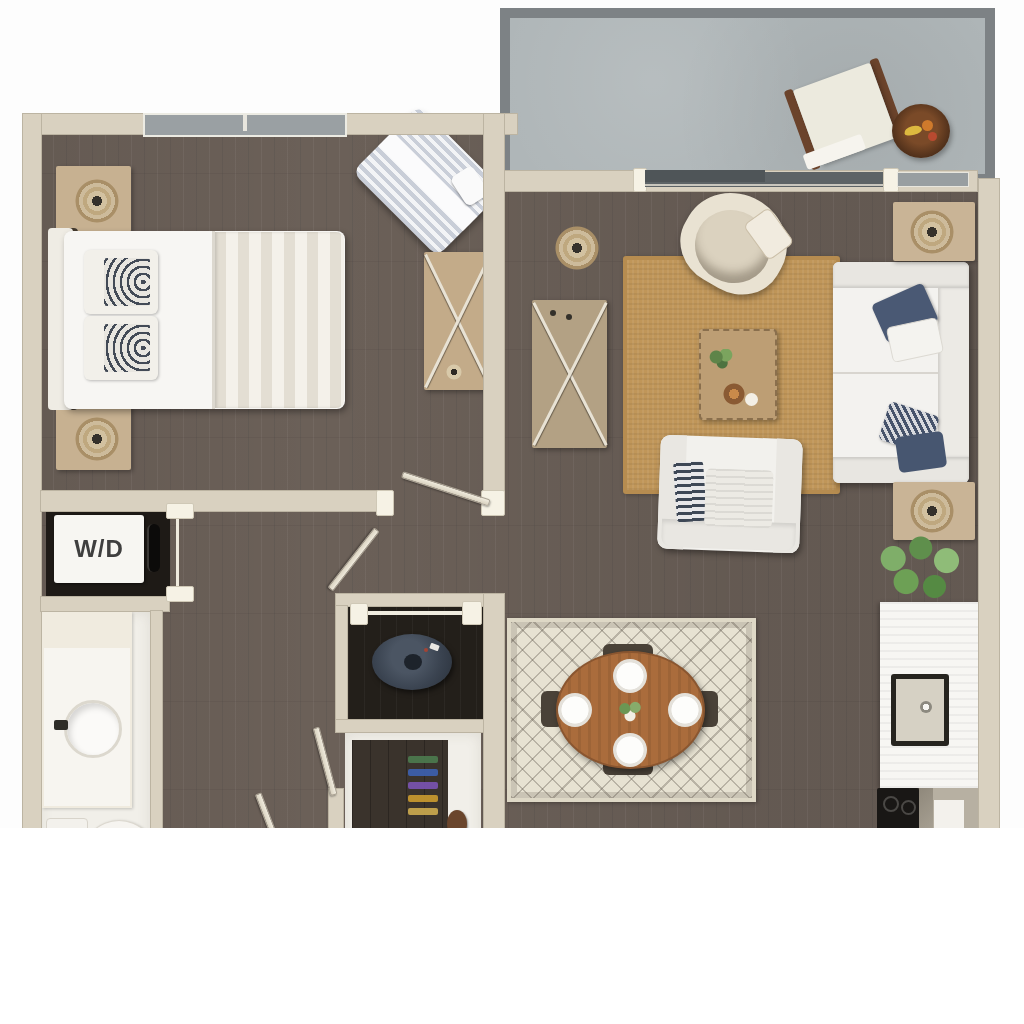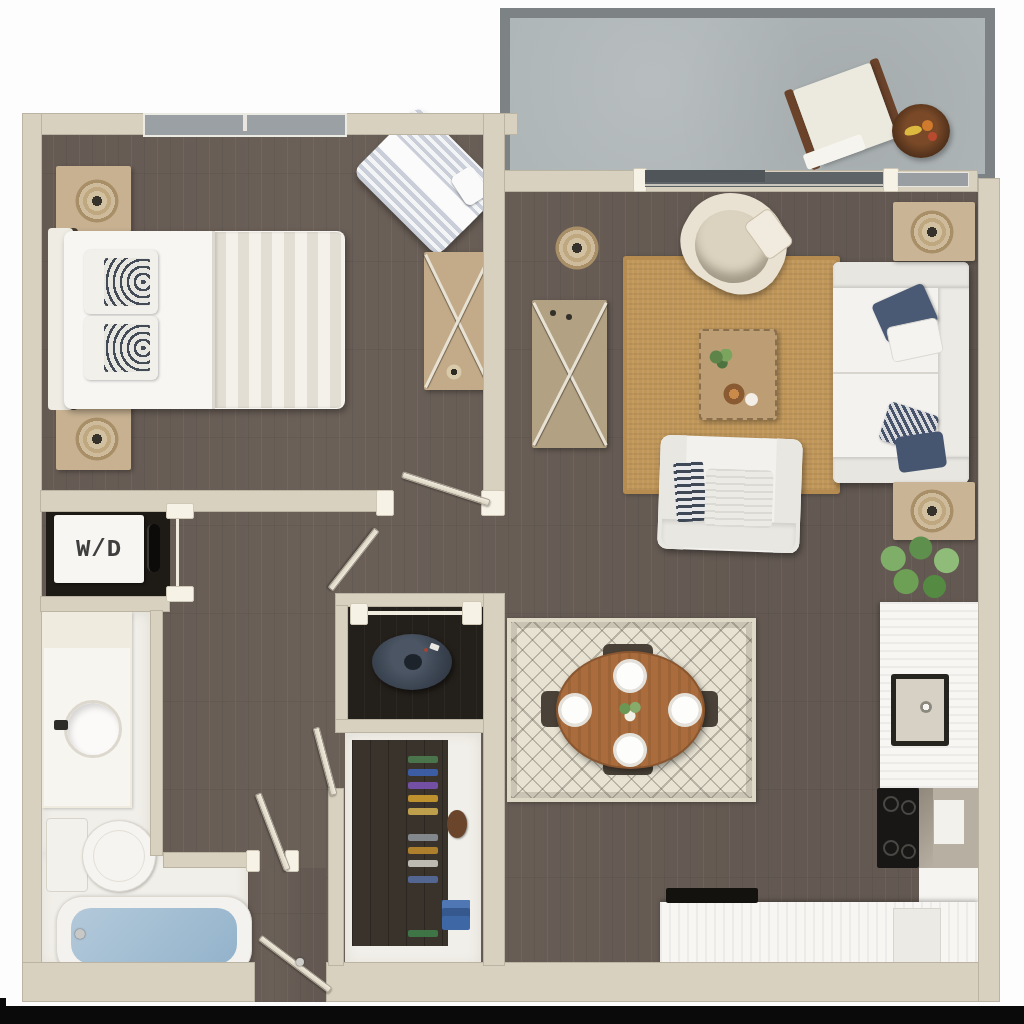--- a/index.html
+++ b/index.html
@@ -1,17 +1,17 @@
 <!DOCTYPE html>
 <html><head>
 <meta charset="utf-8">
 <style>
   html,body{margin:0;padding:0;background:#ffffff;}
-  #canvas{position:relative;width:1024px;height:1024px;background:#fdfdfd;overflow:hidden;
-          font-family:Liberation Mono, monospace;}
+  #canvas{position:relative;width:1024px;height:828px;background:#fdfdfd;overflow:hidden;
+          font-family:Liberation Sans, sans-serif;}
   .abs{position:absolute;}
   
   .wood{background-color:#6b6058;
     background-image:
       repeating-linear-gradient(90deg, rgba(0,0,0,0.13) 0 1px, rgba(0,0,0,0) 1px 26px),
       repeating-linear-gradient(90deg, rgba(255,255,255,0.05) 0 1px, rgba(0,0,0,0) 1px 13px),
       repeating-linear-gradient(0deg, rgba(0,0,0,0.05) 0 1px, rgba(0,0,0,0) 1px 88px),
       linear-gradient(90deg, rgba(0,0,0,0.06), rgba(0,0,0,0) 30%, rgba(0,0,0,0.07) 75%);}
   .darkwood{background-color:#3a332c;
     background-image:repeating-linear-gradient(90deg, rgba(0,0,0,0.25) 0 1px, rgba(0,0,0,0) 1px 18px);}

